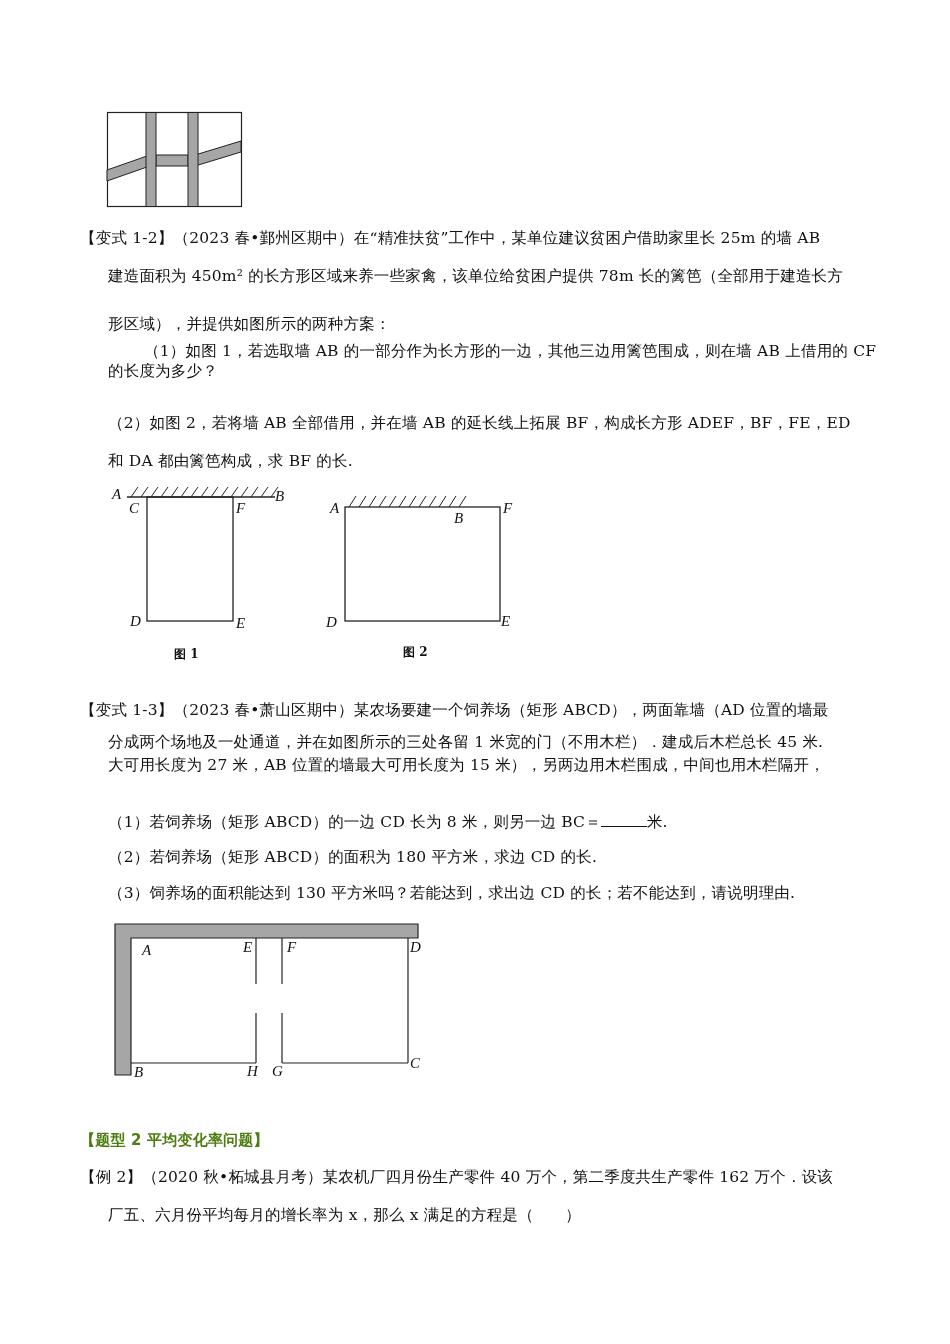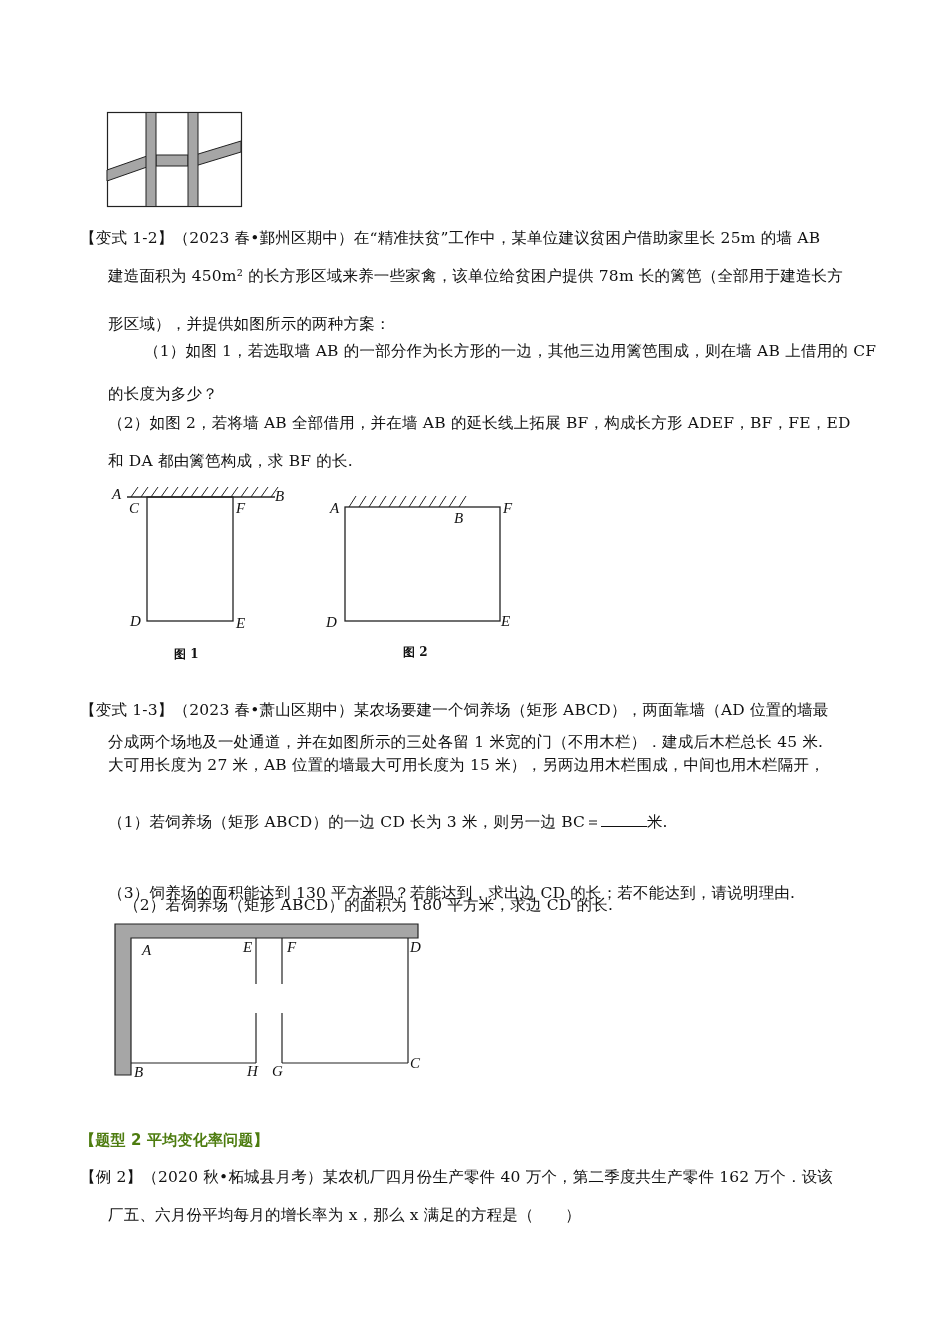--- a/index.html
+++ b/index.html
@@ -24,21 +24,21 @@
   <rect x="39" y="0.5" width="10" height="94" fill="#a6a6a6" stroke="#222" stroke-width="1"></rect>
   <rect x="81" y="0.5" width="10" height="94" fill="#a6a6a6" stroke="#222" stroke-width="1"></rect>
 </svg>
 
 <div class="line" style="left:80px;top:228px;">
   <span class="bold">【变式 1-2】</span><span>（2023 春•鄞州区期中）在“精准扶贫”工作中，某单位建议贫困户借助家里长 25m 的墙 AB</span>
 </div>
 <div class="line" style="left:108px;top:266px;">建造面积为 450m² 的长方形区域来养一些家禽，该单位给贫困户提供 78m 长的篱笆（全部用于建造长方</div>
 <div class="line" style="left:108px;top:306px;margin-top:8px;">形区域），并提供如图所示的两种方案：</div>
 <div class="line" style="left:108px;top:341px;margin-left:36px;">（1）如图 1，若选取墙 AB 的一部分作为长方形的一边，其他三边用篱笆围成，则在墙 AB 上借用的 CF</div>
-<div class="line" style="left:108px;top:384px;">的长度为多少？</div>
+<div class="line" style="left:108px;top:361px;">的长度为多少？</div>
 <div class="line" style="left:108px;top:413px;">（2）如图 2，若将墙 AB 全部借用，并在墙 AB 的延长线上拓展 BF，构成长方形 ADEF，BF，FE，ED</div>
 <div class="line" style="left:108px;top:451px;">和 DA 都由篱笆构成，求 BF 的长.</div>
 
 <svg style="left:125px;top:485px;" width="160" height="140" viewBox="0 0 160 140">
   <line x1="2" y1="12" x2="150" y2="12" stroke="#222" stroke-width="1.3"></line>
   <g stroke="#222" stroke-width="1">
     <line x1="6" y1="12" x2="13" y2="2"></line>
       <line x1="16" y1="12" x2="23" y2="2"></line>
       <line x1="26" y1="12" x2="33" y2="2"></line>
     <line x1="36" y1="12" x2="43" y2="2"></line>
@@ -87,23 +87,23 @@
 <span class="lbl" style="left:326px;top:614px;">D</span>
 <span class="lbl" style="left:501px;top:613px;">E</span>
 <span class="cap" style="left:403px;top:644px;">图 2</span>
 
 <div class="line" style="left:80px;top:700px;">
   <span class="bold">【变式 1-3】</span><span>（2023 春•萧山区期中）某农场要建一个饲养场（矩形 ABCD），两面靠墙（AD 位置的墙最</span>
 </div>
 <div class="line" style="left:108px;top:755px;">大可用长度为 27 米，AB 位置的墙最大可用长度为 15 米），另两边用木栏围成，中间也用木栏隔开，</div>
 <div class="line" style="left:108px;top:732px;">分成两个场地及一处通道，并在如图所示的三处各留 1 米宽的门（不用木栏）．建成后木栏总长 45 米.</div>
 <div class="line" style="left:108px;top:812px;">
-  <span>（1）若饲养场（矩形 ABCD）的一边 CD 长为 3 米，则另一边 BC＝</span><span class="blank"></span><span>米.</span>
+  <span>（1）若饲养场（矩形 ABCD）的一边 CD 长为 8 米，则另一边 BC＝</span><span class="blank"></span><span>米.</span>
 </div>
-<div class="line" style="left:124px;top:847px;margin-top:48px;">（2）若饲养场（矩形 ABCD）的面积为 180 平方米，求边 CD 的长.</div>
+<div class="line" style="left:108px;top:847px;">（2）若饲养场（矩形 ABCD）的面积为 180 平方米，求边 CD 的长.</div>
 <div class="line" style="left:108px;top:883px;">（3）饲养场的面积能达到 130 平方米吗？若能达到，求出边 CD 的长；若不能达到，请说明理由.</div>
 
 <svg style="left:115px;top:924px;" width="305" height="155" viewBox="0 0 305 155">
   <path d="M0,0 H303 V14 H16 V151 H0 Z" fill="#a6a6a6" stroke="#222" stroke-width="1.2"></path>
   <line x1="16" y1="139" x2="141" y2="139" stroke="#222" stroke-width="1.2"></line>
   <line x1="167" y1="139" x2="293" y2="139" stroke="#222" stroke-width="1.2"></line>
   <line x1="293" y1="14" x2="293" y2="139" stroke="#222" stroke-width="1.2"></line>
   <line x1="141" y1="14" x2="141" y2="60" stroke="#222" stroke-width="1.2"></line>
   <line x1="141" y1="89" x2="141" y2="139" stroke="#222" stroke-width="1.2"></line>
   <line x1="167" y1="14" x2="167" y2="60" stroke="#222" stroke-width="1.2"></line>

